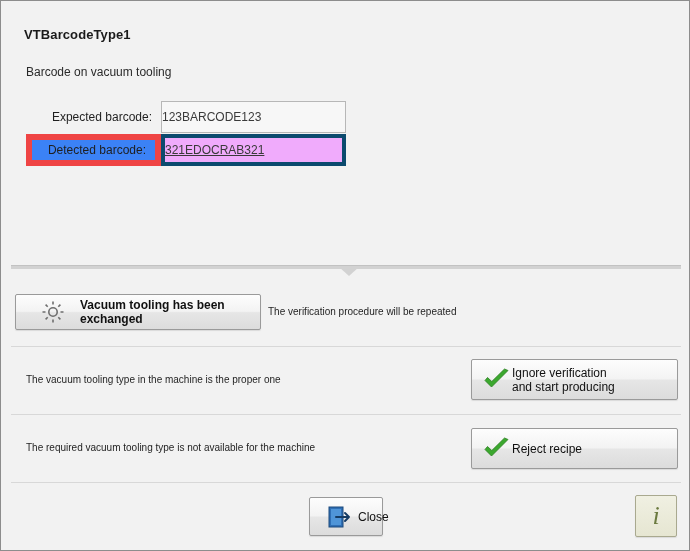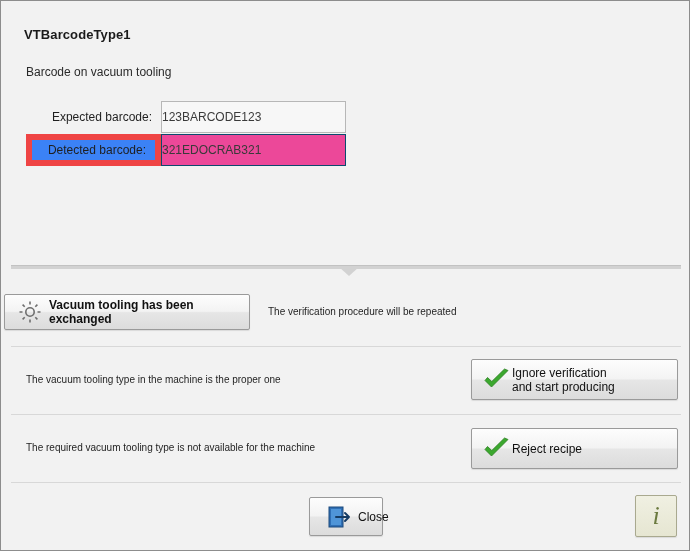--- a/index.html
+++ b/index.html
@@ -68,22 +68,23 @@
     box-sizing: border-box;
     width: 185px;
     display: flex;
     align-items: center;
     font-size: 12px;
     color: #3a3a3a;
     background: #f7f7f7;
     border: 1px solid #b7b7b7;
   }
   .field-value.highlight {
-    background: #ec4899;
-    border: 1px solid #0c4a6e;
+    background: #f0abfc;
+    border: 4px solid #0c4a6e;
+    text-decoration: underline;
   }
 
   
   .divider {
     position: absolute;
     left: 10px;
     top: 264px;
     width: 670px;
     height: 3px;
     background: #d2d2d2;
@@ -119,26 +120,27 @@
     border: 1px solid #9a9a9a;
     border-radius: 2px;
     display: flex;
     align-items: center;
     font-size: 12px;
     color: #111111;
     box-shadow: 0 1px 1px rgba(0,0,0,0.10);
     cursor: pointer;
   }
   .btn-exchange {
-    left: 3px;
+    left: 14px;
     top: 293px;
     width: 246px;
     height: 36px;
-    padding-left: 12px;
+    padding-left: 24px;
     font-weight: bold;
+    gap: 8px;
   }
   .btn-exchange .lbl { margin-left: 6px; }
 
   .btn-ignore {
     left: 470px;
     top: 358px;
     width: 207px;
     height: 41px;
     padding-left: 10px;
   }

